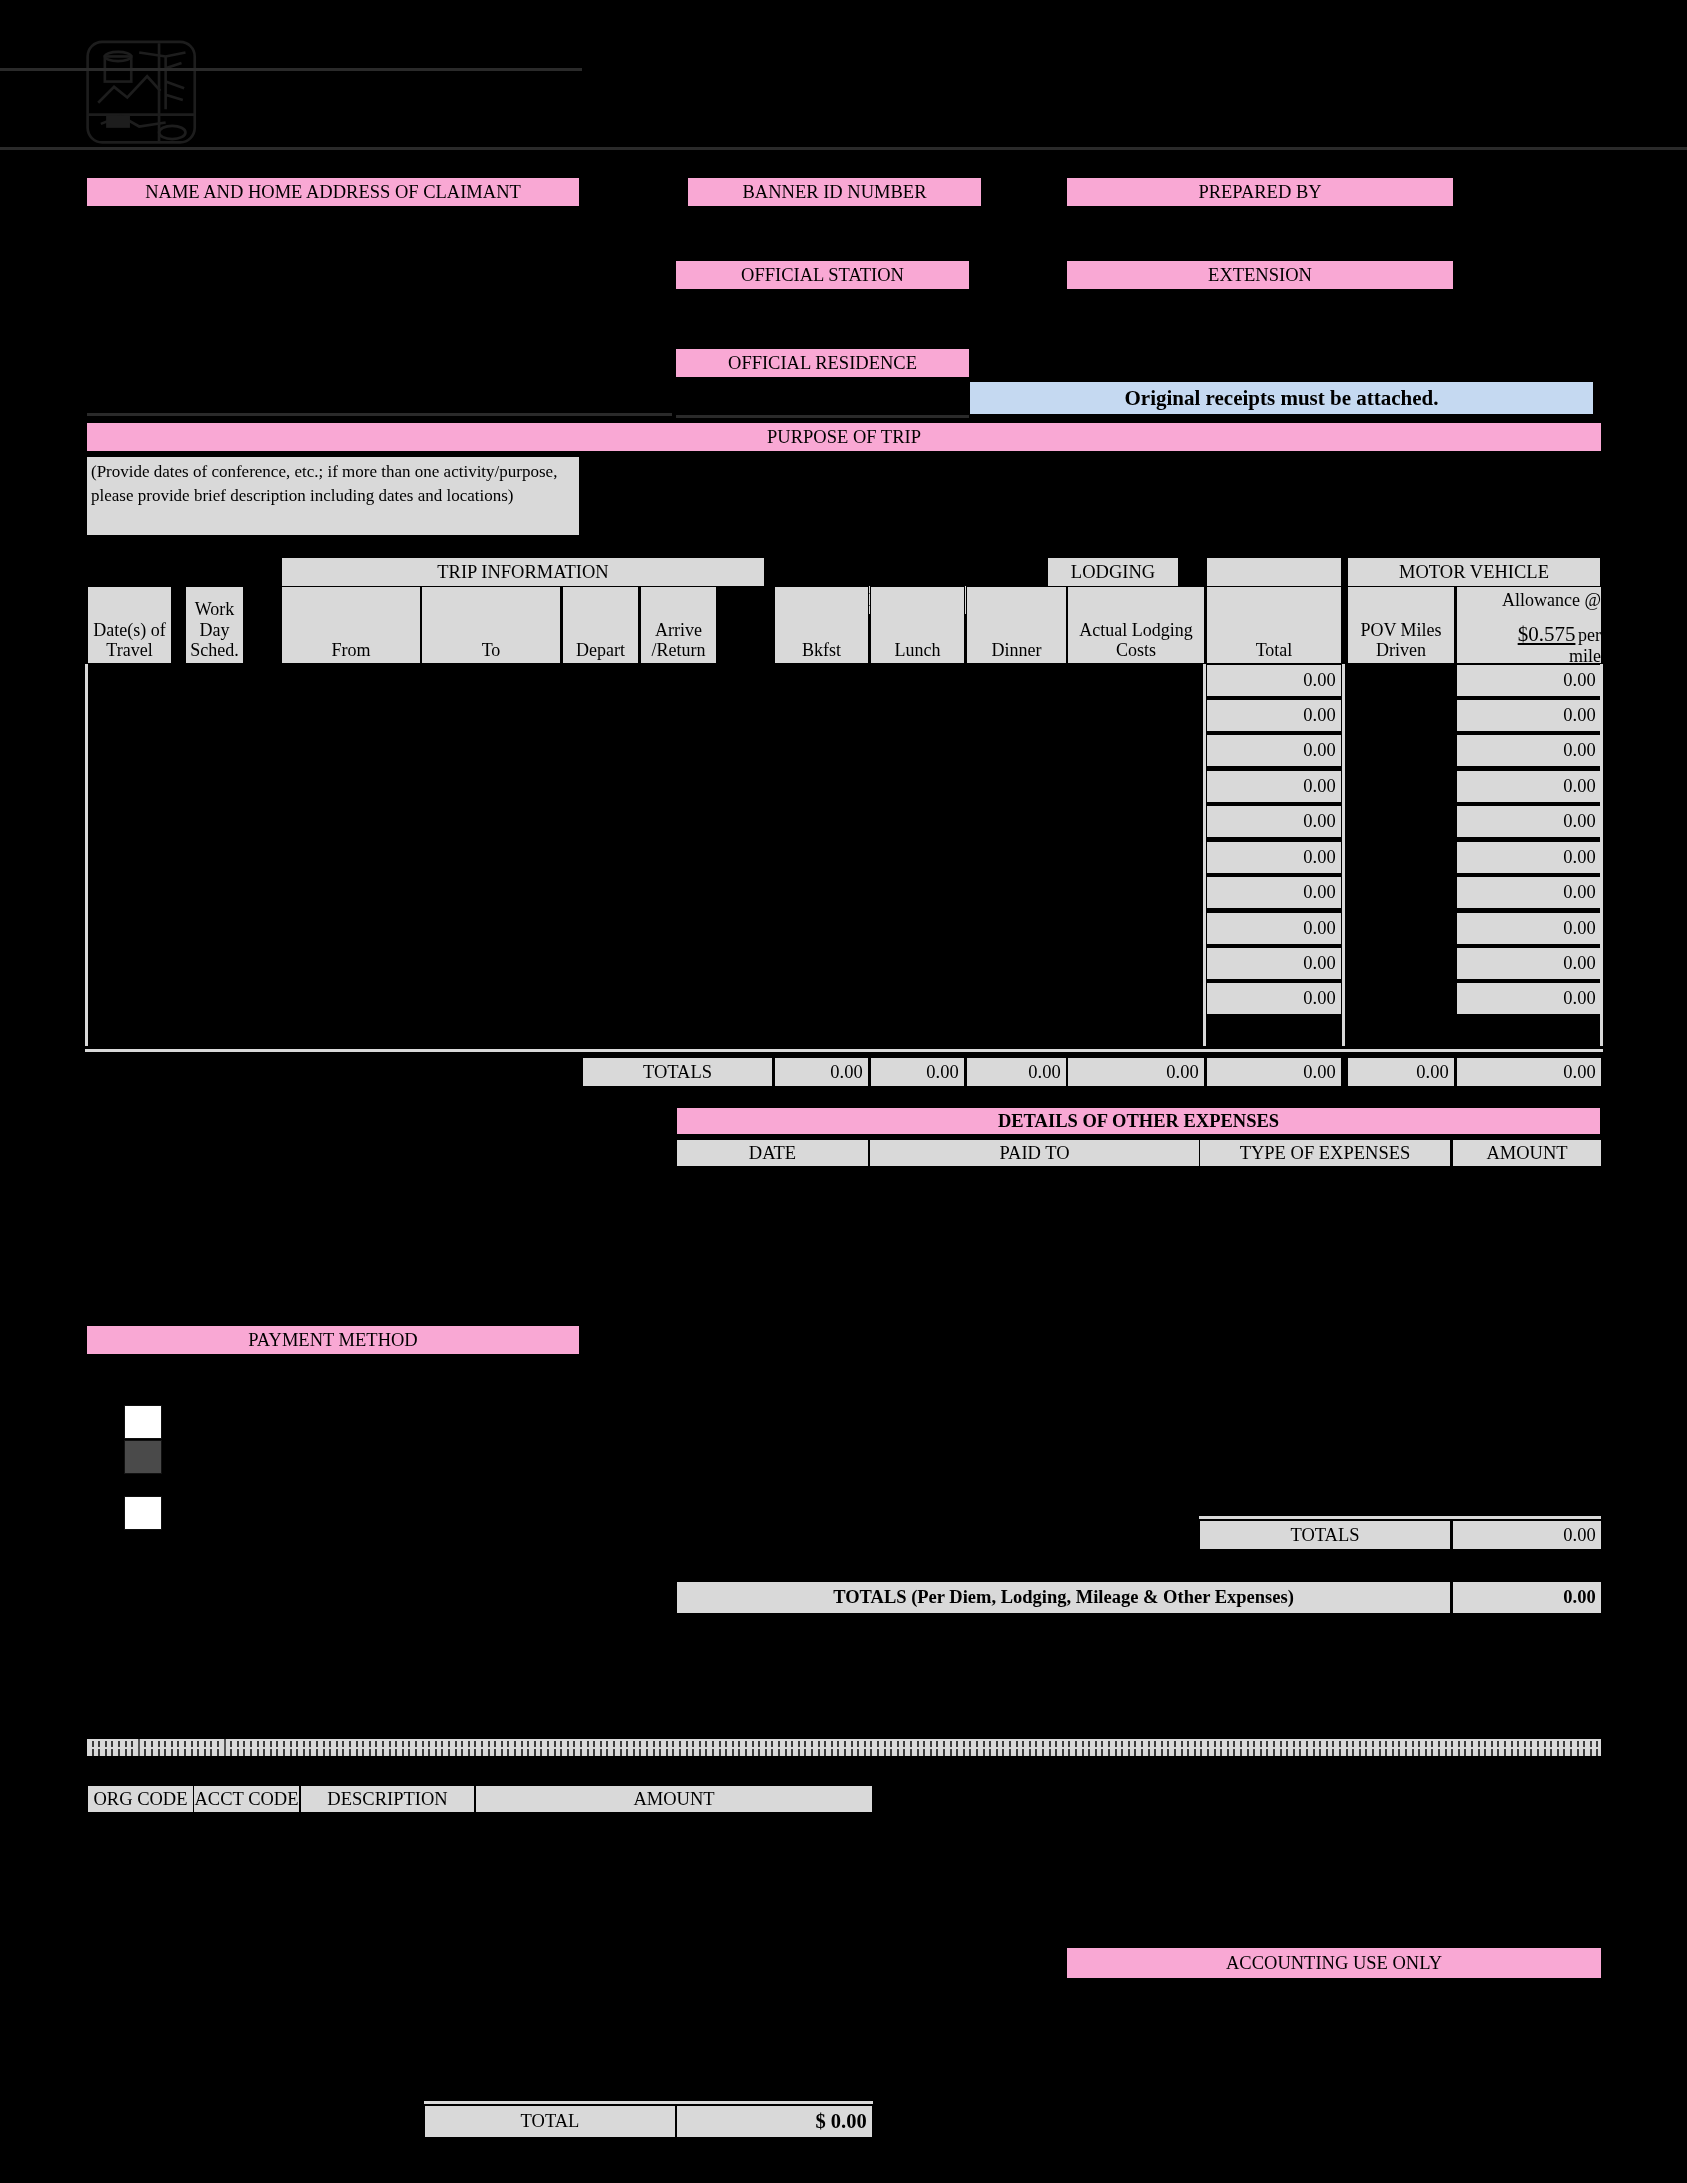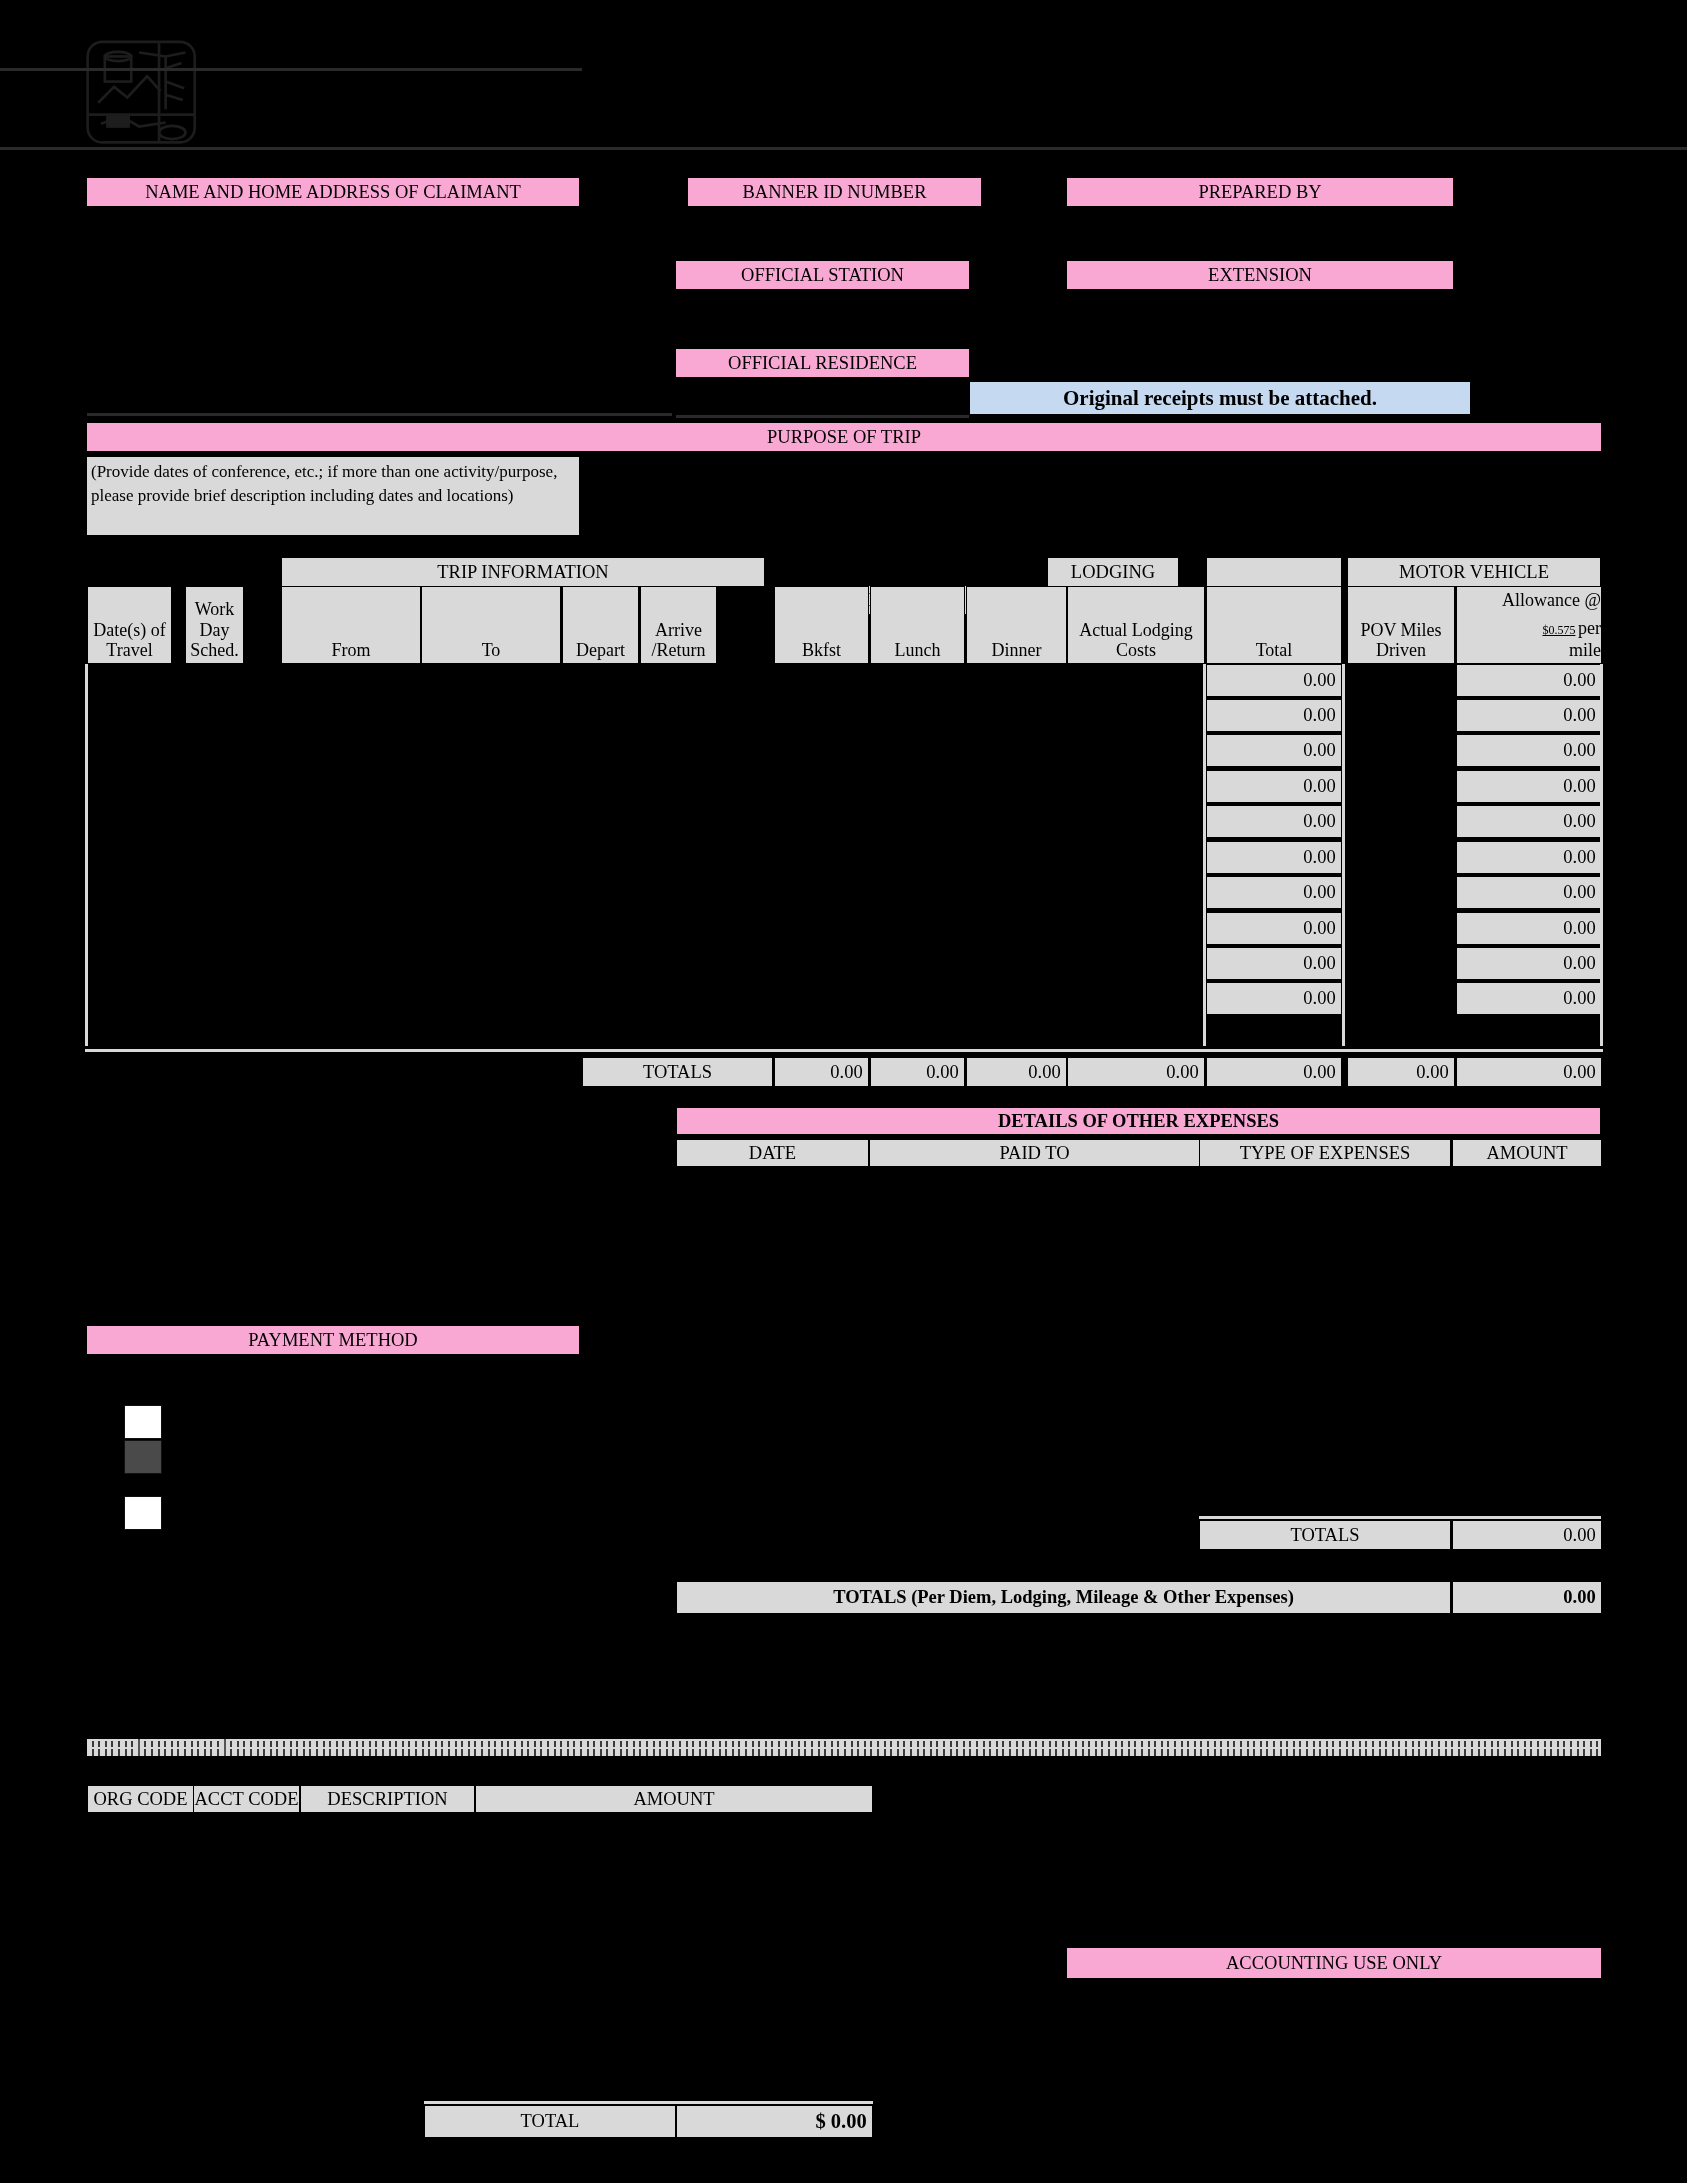--- a/index.html
+++ b/index.html
@@ -80,21 +80,21 @@
       repeating-linear-gradient(90deg,#d9d9d9 0 4.6px,#3a3a3a 4.6px 6.6px),
       #d9d9d9;
     opacity:1;
   }
   .hatch::after{
     content:""; position:absolute; inset:0;
     background: repeating-linear-gradient(0deg, rgba(217,217,217,0) 0 6.6px, #d9d9d9 6.6px 8.6px);
   }
   .bold { font-weight:bold; }
   .stack { flex-direction:column; justify-content:flex-end;font-family:Liberation Serif, serif; }
-  .underline-mini { text-decoration: underline; font-size:12px;margin-top:12px; }
+  .underline-mini { text-decoration: underline; font-size:21px;margin-top:12px; }
 </style>
 </head>
 <body>
 
 <div class="logo" style="left:73px;top:30px;width:139px;height:119px;">
   <svg width="139" height="119" viewBox="0 0 210 180">
     <rect x="22" y="18" width="162" height="152" rx="22" ry="22" fill="none" stroke="#1d1d1d" stroke-width="4"></rect>
     <line x1="22" y1="128" x2="184" y2="128" stroke="#1d1d1d" stroke-width="4"></line>
     <line x1="130" y1="20" x2="130" y2="168" stroke="#1d1d1d" stroke-width="4"></line>
     <rect x="48" y="40" width="40" height="38" fill="none" stroke="#1d1d1d" stroke-width="4"></rect>
@@ -112,21 +112,21 @@
 
 <div class="lbl" style="left:87px;top:178px;width:492px;height:28.4px;">NAME AND HOME ADDRESS OF CLAIMANT</div>
 <div class="lbl" style="left:676px;top:178px;width:293px;height:28.4px;margin-left:12px;">BANNER ID NUMBER</div>
 <div class="lbl" style="left:1067px;top:178px;width:386px;height:28.4px;">PREPARED BY</div>
 
 <div class="lbl" style="left:676px;top:261px;width:293px;height:28.4px;">OFFICIAL STATION</div>
 <div class="lbl" style="left:1067px;top:261px;width:386px;height:28.4px;">EXTENSION</div>
 
 <div class="lbl" style="left:676px;top:349px;width:293px;height:28.4px;">OFFICIAL RESIDENCE</div>
 
-<div class="blue" style="left:970px;top:382px;width:500px;height:32px;">Original receipts must be attached.</div>
+<div class="blue" style="left:970px;top:382px;width:623px;height:32px;">Original receipts must be attached.</div>
 
 <div class="rule" style="left:87px;top:413px;width:585px;height:3.3px;"></div>
 <div class="rule" style="left:676px;top:415px;width:293px;height:2.6px;"></div>
 
 <div class="lbl" style="left:87px;top:423px;width:1514px;height:28px;">PURPOSE OF TRIP</div>
 <div class="purpose-note" style="left:87px;top:457px;width:492px;height:78px;">(Provide dates of conference, etc.; if more than one activity/purpose, please provide brief description including dates and locations)</div>
 
 <div class="grp" style="left:281px;top:557px;width:484px;height:30px;">TRIP INFORMATION</div>
 <div class="grp" style="left:774px;top:585px;width:269px;height:30px;">PER DIEM ENTITLEMENT</div>
 <div class="grp" style="left:1047px;top:557px;width:132px;height:30px;">LODGING</div>

